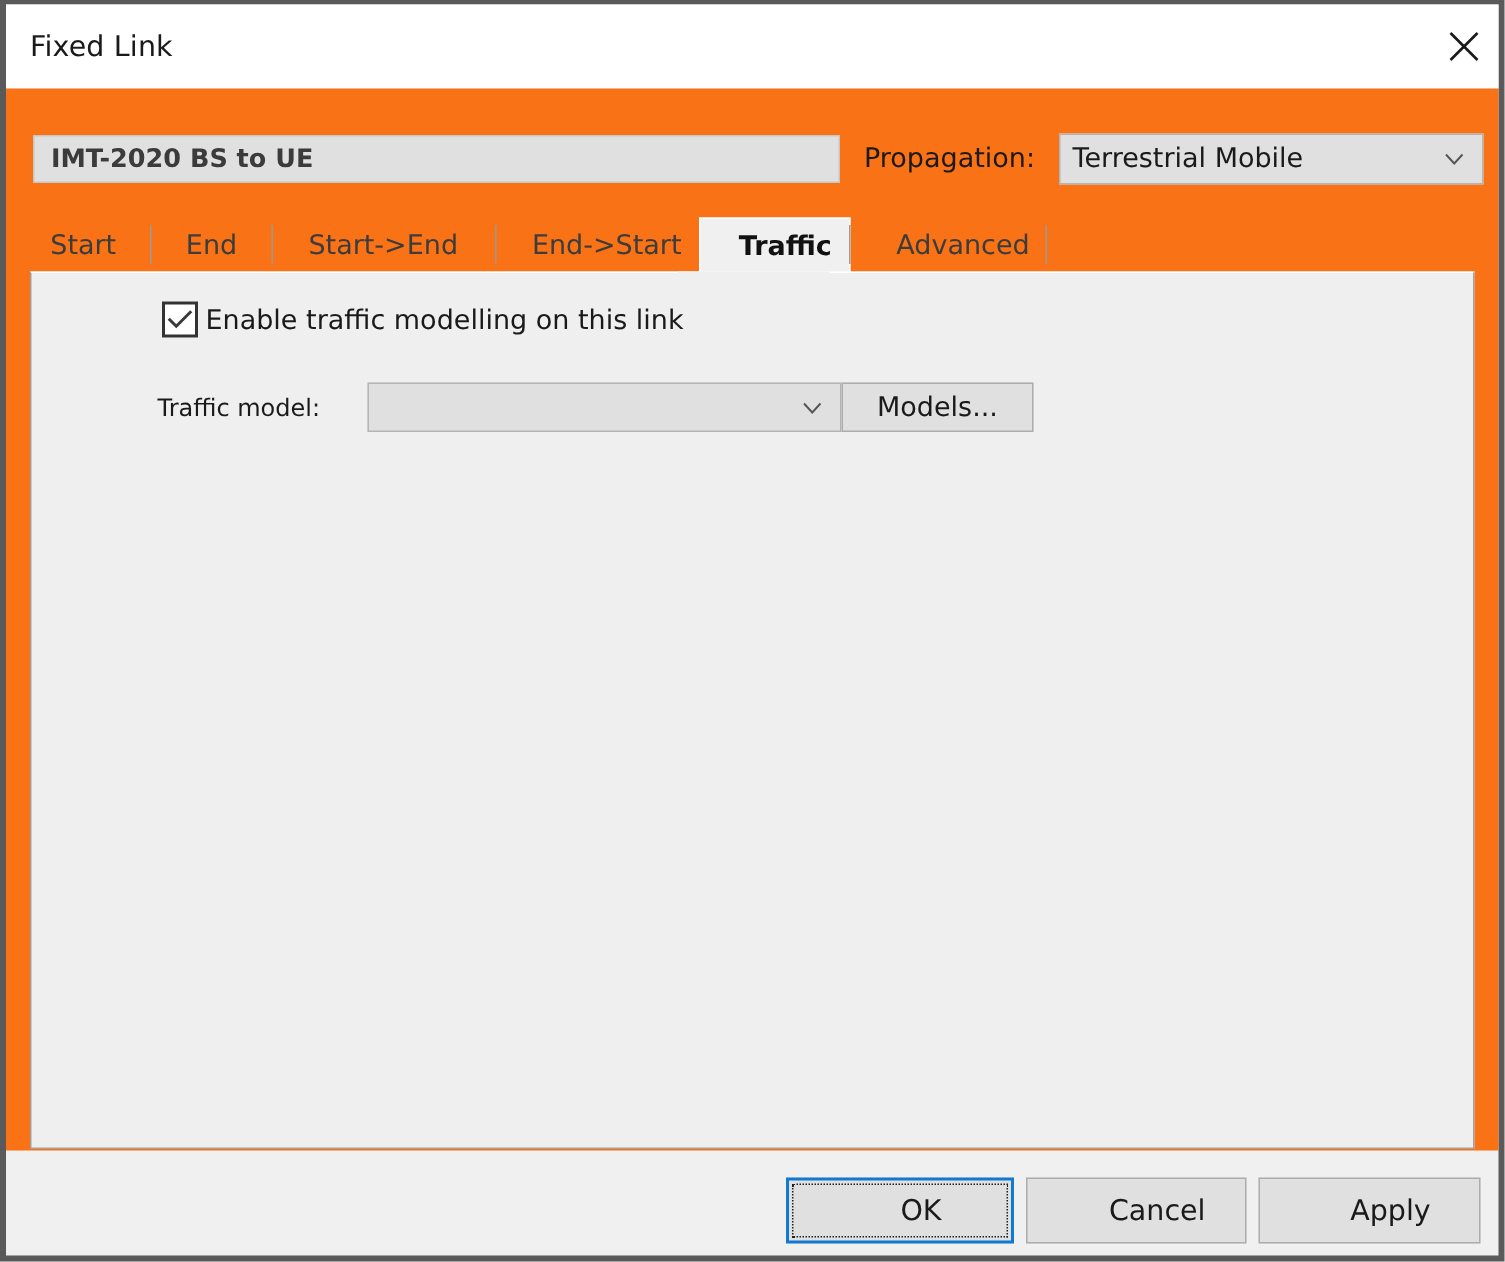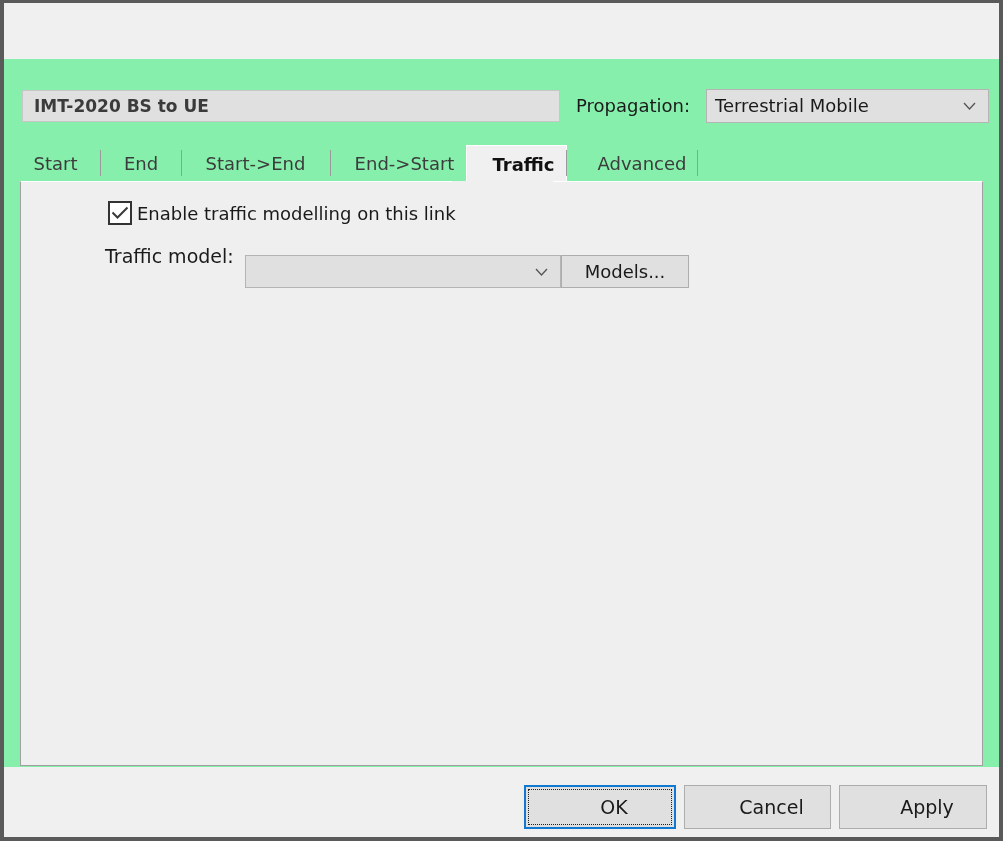--- a/index.html
+++ b/index.html
@@ -56,21 +56,21 @@
   }
   #close-button svg { display:block; }
 
   
   #dialog-body {
     position: absolute;
     left: 0;
     top: 56px;
     width: 995px;
     height: 708px;
-    background: #86efac;
+    background: #f97316;
   }
 
   
   #name-field {
     position: absolute;
     left: 18px;
     top: 31px;
     width: 538px;
     height: 32px;
     box-sizing: border-box;
@@ -208,22 +208,22 @@
     margin-left: 5px;
     font-size: 18px;
     color: #1a1a1a;
     white-space: nowrap;
   }
 
   
   #model-label {
     position: absolute;
     left: 101px;
-    top: 186px;
-    font-size: 19px;
+    top: 203px;
+    font-size: 16px;
     color: #1a1a1a;
     white-space: nowrap;
   }
   #model-select {
     position: absolute;
     left: 241px;
     top: 196px;
     width: 316px;
     height: 33px;
     box-sizing: border-box;
@@ -291,20 +291,31 @@
   #apply-button {
     left: 835px;
     width: 148px;
   }
 </style>
 </head>
 <body>
 
 <div id="window">
 
+  <div id="titlebar">
+    <div id="title-text">Fixed Link</div>
+    <div id="close-button">
+      <span>
+        <svg width="24" height="24" viewBox="0 0 24 24">
+          <line x1="3" y1="3" x2="21" y2="21" stroke="#1a1a1a" stroke-width="1.8"></line>
+          <line x1="21" y1="3" x2="3" y2="21" stroke="#1a1a1a" stroke-width="1.8"></line>
+        </svg>
+      </span>
+    </div>
+  </div>
 
   <div id="dialog-body">
 
     <div id="name-field">
       <span id="name-field-text">IMT-2020 BS to UE</span>
     </div>
 
     <div id="propagation-label">Propagation:</div>
 
     <div id="propagation-select">

